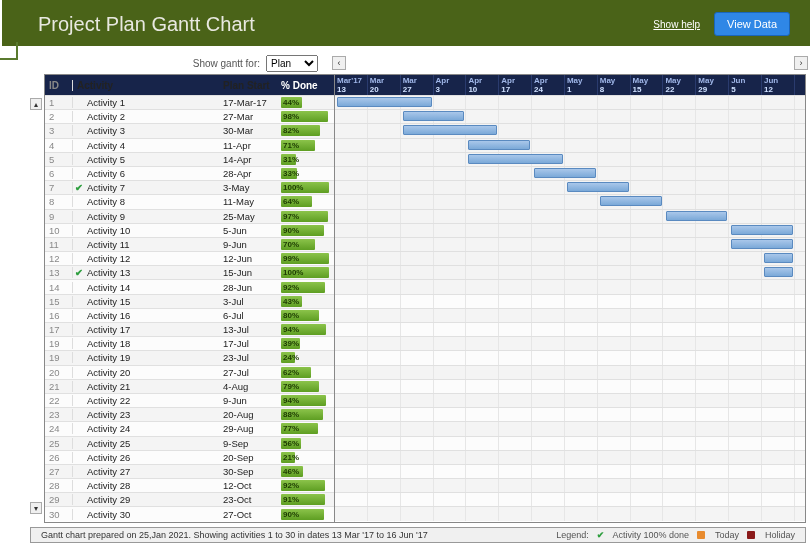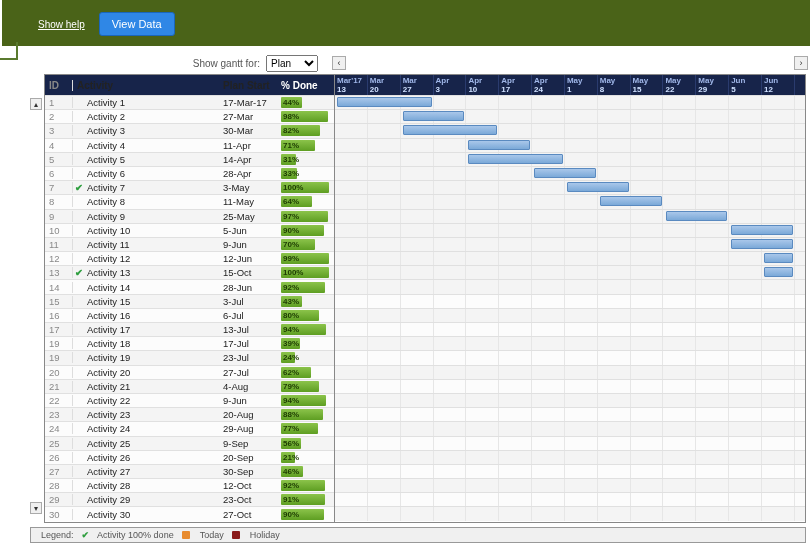--- a/index.html
+++ b/index.html
@@ -184,20 +184,21 @@
   .sw.today { background:#e88b2e;}
   .sw.holiday { background:#8a1a1a;}
   .legend .chk { color:#2e9e3e; font-weight:bold;}
 </style>
 </head>
 <body>
 
 <div class="edge-marker"></div>
 
 <div class="header">
+  <h1>Project Plan Gantt Chart</h1>
   <div class="header-right">
     <a class="show-help">Show help</a>
     <button class="view-data">View Data</button>
   </div>
 </div>
 
 <div class="toolbar-row">
   <div class="toolbar-left">
     <span>Show gantt for:</span>
     <select>
@@ -316,21 +317,21 @@
           <div class="c-id">12</div>
           <div class="c-act">Activity 12</div>
           <div class="c-ps">12-Jun</div>
           <div class="c-pd">
             <div class="pd-bar" style="width:47.519999999999996px">99%</div>
           </div>
         </div>
         <div class="trow">
           <div class="c-id">13</div>
           <div class="c-act"><span class="check">✔</span>Activity 13</div>
-          <div class="c-ps">15-Oct</div>
+          <div class="c-ps">15-Jun</div>
           <div class="c-pd">
             <div class="pd-bar" style="width:48px">100%</div>
           </div>
         </div>
         <div class="trow">
           <div class="c-id">14</div>
           <div class="c-act">Activity 14</div>
           <div class="c-ps">28-Jun</div>
           <div class="c-pd">
             <div class="pd-bar" style="width:44.16px">92%</div>
@@ -1018,20 +1019,21 @@
           <div class="tl-cell" style="width: 32.8571px;"></div>
           <div class="tl-cell" style="width: 32.8571px;"></div>
           <div class="tl-cell" style="width: 32.8571px;"></div>
           <div class="tl-cell" style="width: 32.8571px;"></div>
         </div>
       </div>
   </div>
 </div>
 
 <div class="footer">
+  <span>Gantt chart prepared on 25,Jan 2021. Showing activities 1 to 30 in dates 13 Mar '17 to 16 Jun '17</span>
   <span class="legend">
     <span>Legend:</span>
     <span class="chk">✔</span>
     <span>Activity 100% done</span>
     <span class="sw today"></span>
     <span>Today</span>
     <span class="sw holiday"></span>
     <span>Holiday</span>
   </span>
 </div>

